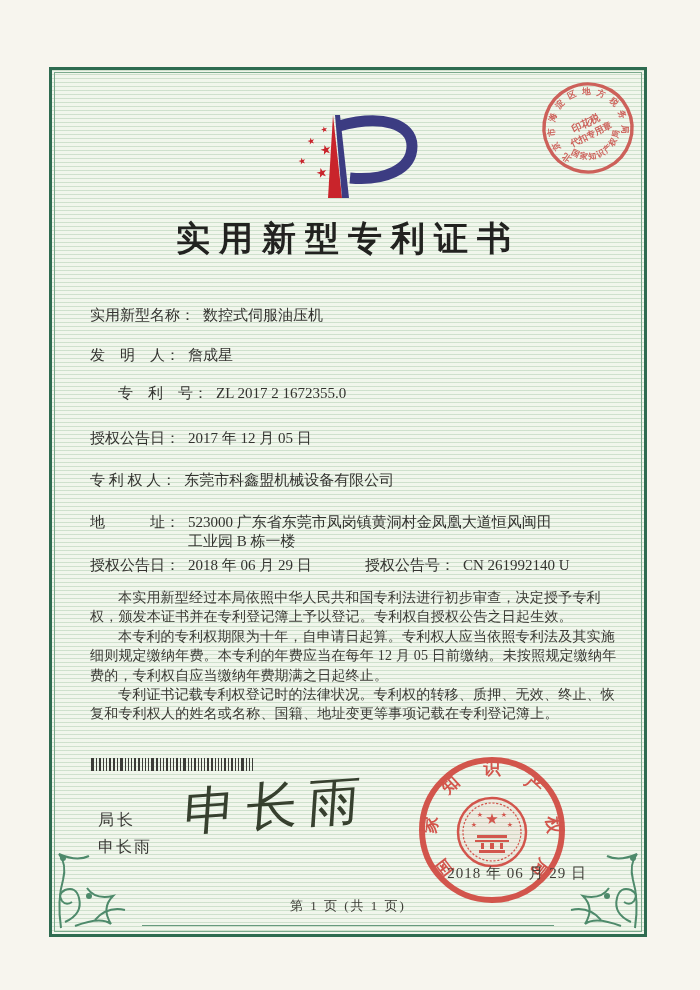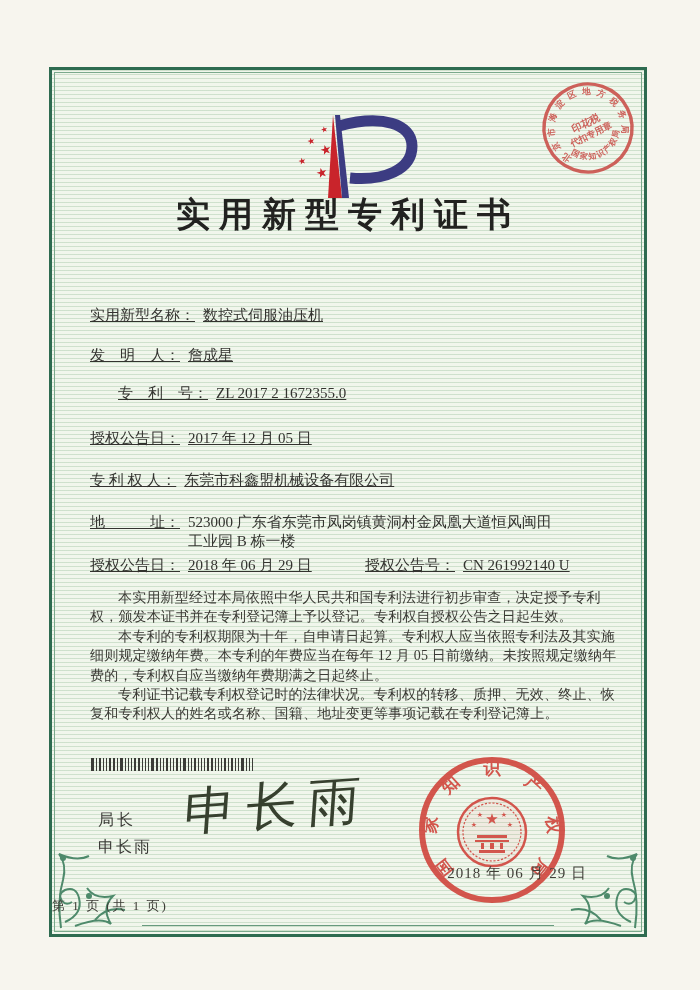--- a/index.html
+++ b/index.html
@@ -6,42 +6,42 @@
     font-family:"Liberation Serif","DejaVu Serif",serif;overflow:hidden;}
   .page{position:relative;width:700px;height:990px;}
   .frame{position:absolute;left:49px;top:67px;width:592px;height:864px;
     border:3px solid #2e6b50;background:
       repeating-linear-gradient(180deg, rgba(126,176,132,0.30) 0 1px, rgba(246,250,242,0) 1px 4px),
       #f1f6ec;}
   .frame-inner{position:absolute;inset:2px;border:1px solid #7aa98c;pointer-events:none;}
   .content{position:absolute;inset:0;}
   .cert-no{position:absolute;left:26px;top:34px;font-size:16px;color:#3a3a36;letter-spacing:2px;}
   .logo{position:absolute;left:238px;top:44px;width:130px;height:86px;}
-  .title{position:absolute;left:0;top:122px;width:100%;text-align:center;
+  .title{position:absolute;left:0;top:146px;width:100%;text-align:center;
     font-size:34px;font-weight:bold;color:#222220;letter-spacing:9px;}
   .fields{position:absolute;left:0;top:0;width:100%;}
-  .field-row{position:absolute;left:38px;font-size:15px;color:#33332f;white-space:nowrap;text-decoration:underline;}
+  .field-row{position:absolute;left:38px;font-size:15px;color:#33332f;white-space:nowrap;}
   .field-row .lbl{color:#33332f;}
   .field-row .val{margin-left:8px;}
   .addr-val{display:inline-block;vertical-align:top;white-space:normal;margin-left:8px;}
   .paragraphs{position:absolute;left:38px;top:518px;width:530px;}
   .paragraphs p{margin:0;text-indent:2em;font-size:14px;line-height:19.4px;
     color:#3a3a34;letter-spacing:0.2px;}
   .barcode{position:absolute;left:39px;top:688px;width:162px;height:13px;overflow:hidden;white-space:nowrap;}
   .barcode .bar{display:inline-block;height:13px;background:#3c3c38;margin-right:2px;vertical-align:top;}
   .director-title{position:absolute;left:46px;top:740px;font-size:16px;color:#3a3a36;letter-spacing:3px;}
   .director-name{position:absolute;left:46px;top:767px;font-size:16px;color:#3a3a36;letter-spacing:2px;}
   .autograph{position:absolute;left:132px;top:700px;width:230px;font-size:52px;color:#37402f;
     transform:rotate(-4deg) skewX(-8deg);letter-spacing:10px;white-space:nowrap;}
   .seal-svg{position:absolute;left:364px;top:684px;width:152px;height:152px;opacity:0.88;}
   .seal-date{position:absolute;left:372px;top:794px;width:186px;text-align:center;
     font-size:15px;color:#403f38;letter-spacing:1px;z-index:5;}
   .tax-stamp{position:absolute;left:486px;top:8px;width:100px;height:100px;
     transform:rotate(-26deg);opacity:0.85;}
-  .footer{position:absolute;left:0;bottom:19px;width:100%;
+  .footer{position:absolute;left:0;bottom:19px;width:100%;text-align:center;
     font-size:13px;color:#3c3c36;letter-spacing:2px;}
   .corner-orn{position:absolute;bottom:4px;width:96px;height:80px;}
   .corner-orn.left{left:3px;}
   .corner-orn.right{right:3px;transform:scaleX(-1);}
   .bottom-line{position:absolute;left:90px;right:90px;bottom:8px;height:1px;background:#679a7e;}
 </style>
 </head>
 <body>
 
 <div class="page">

